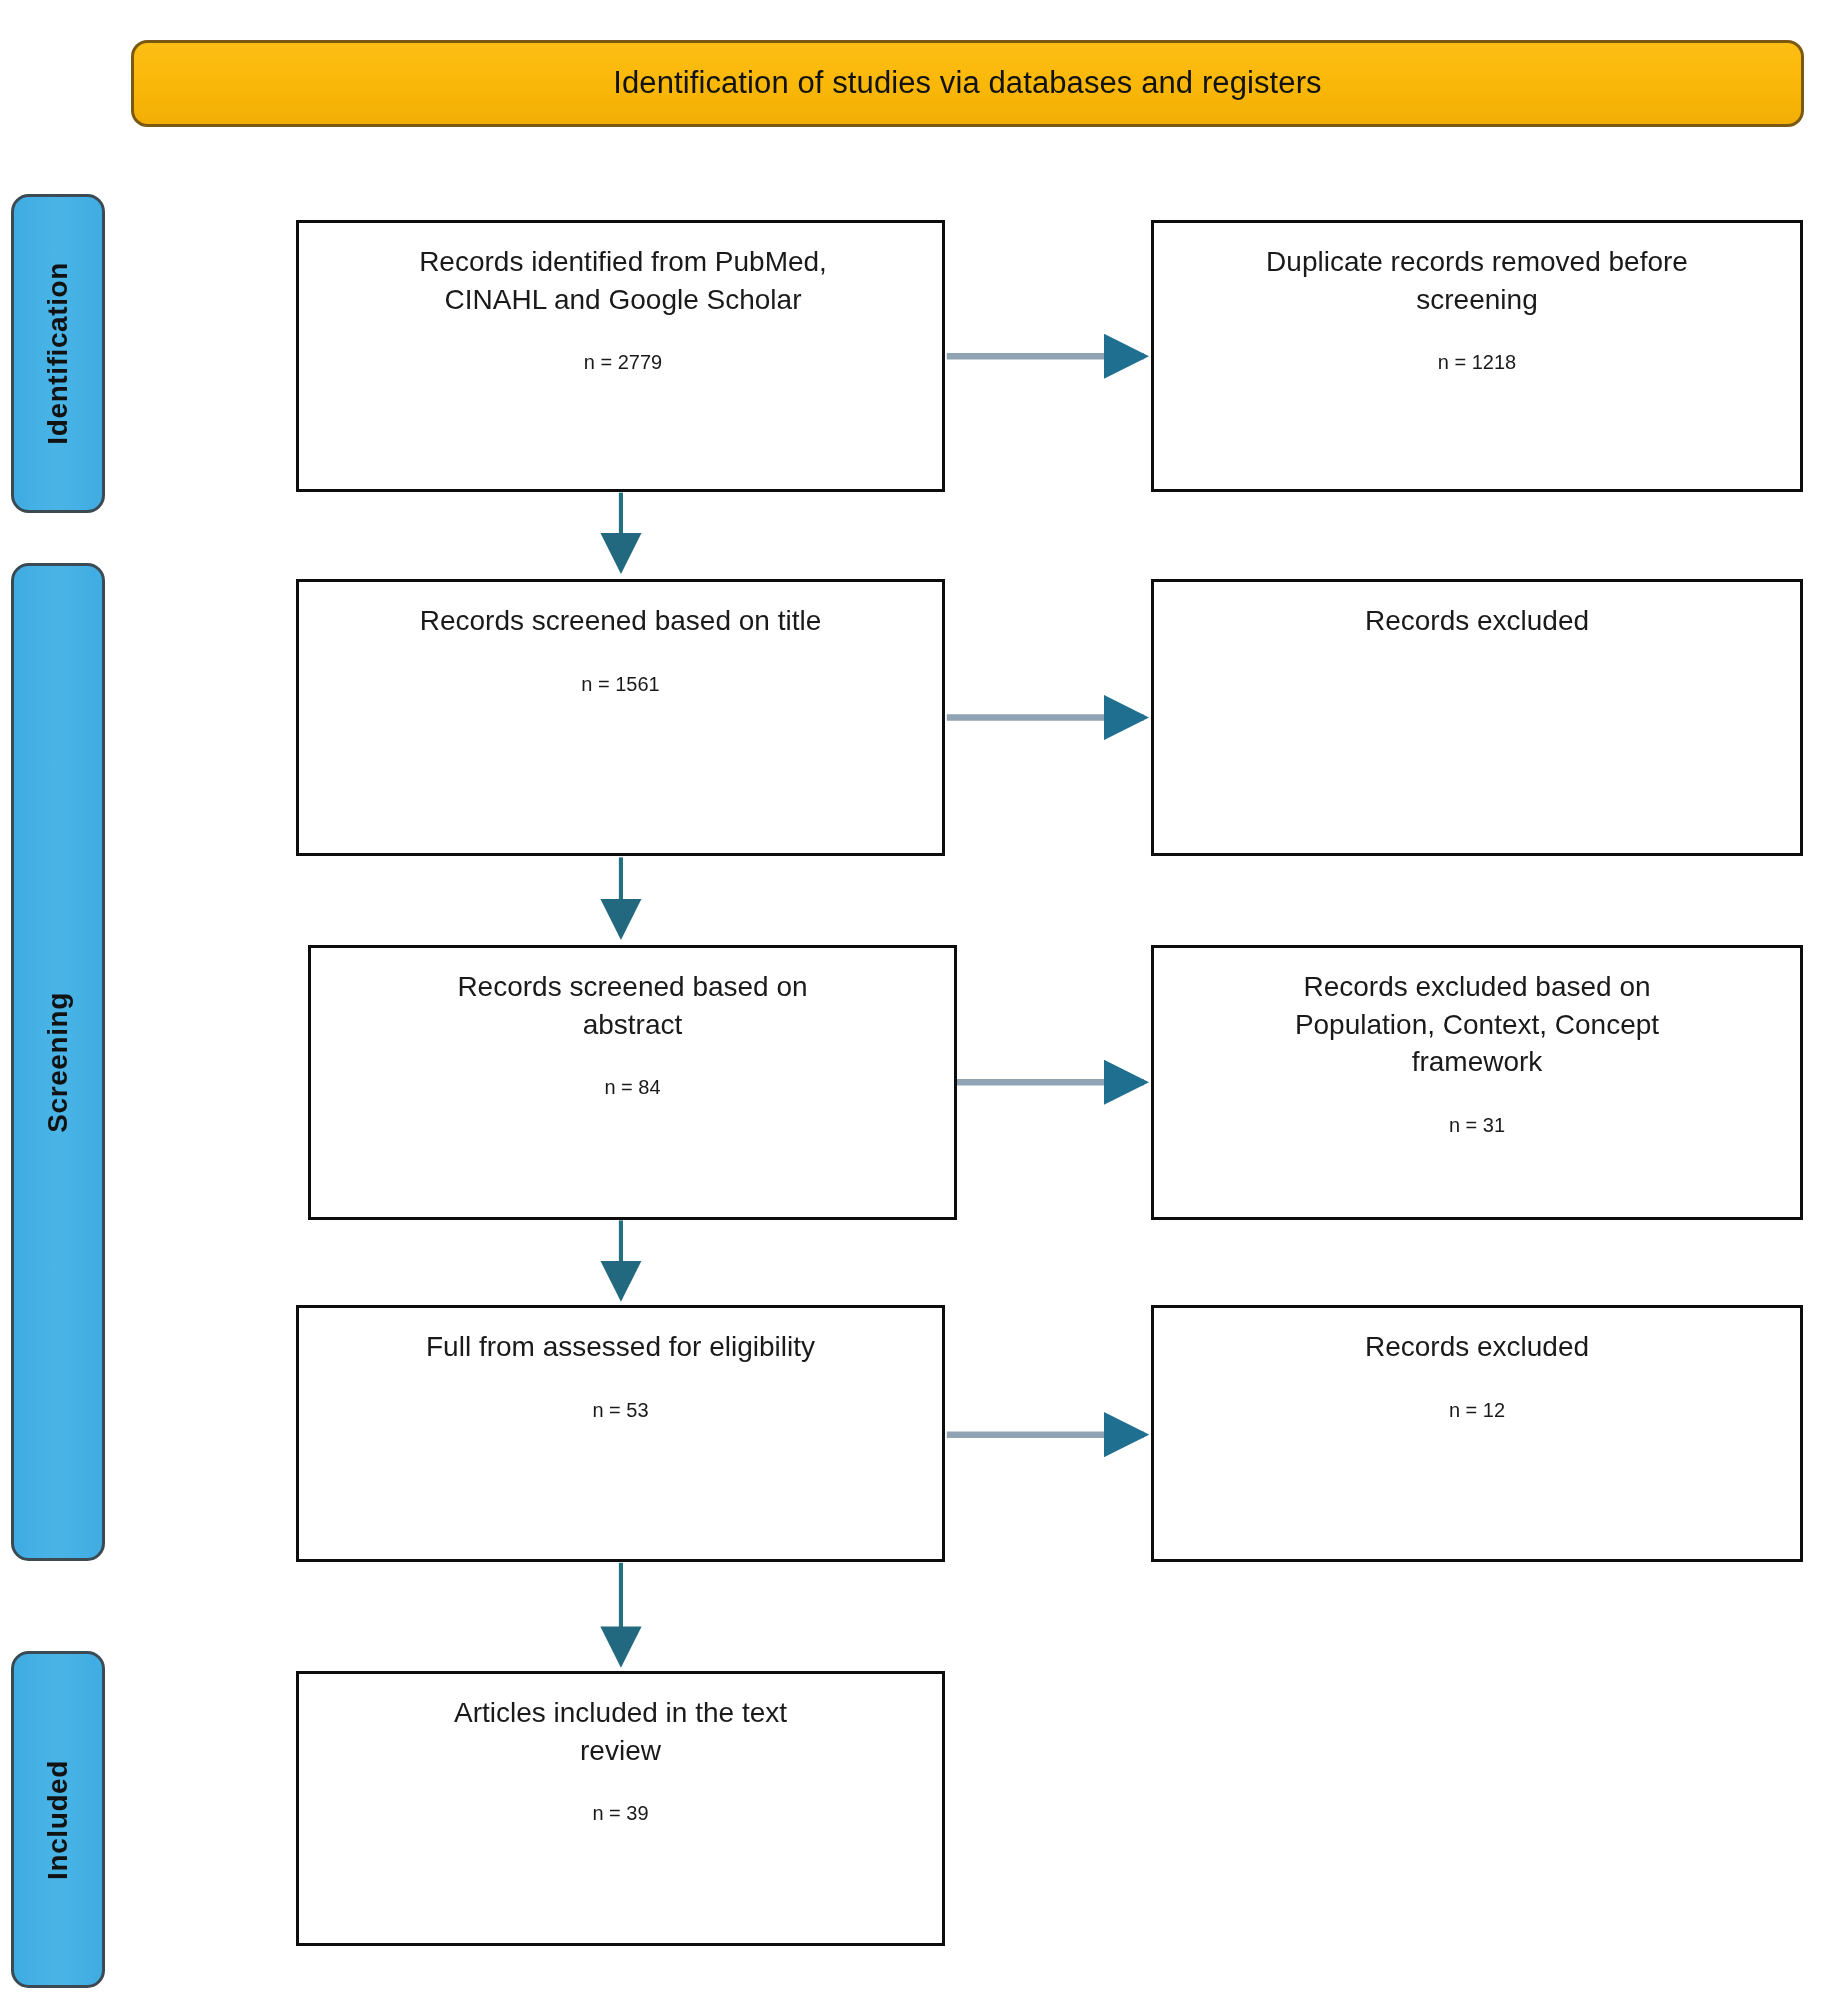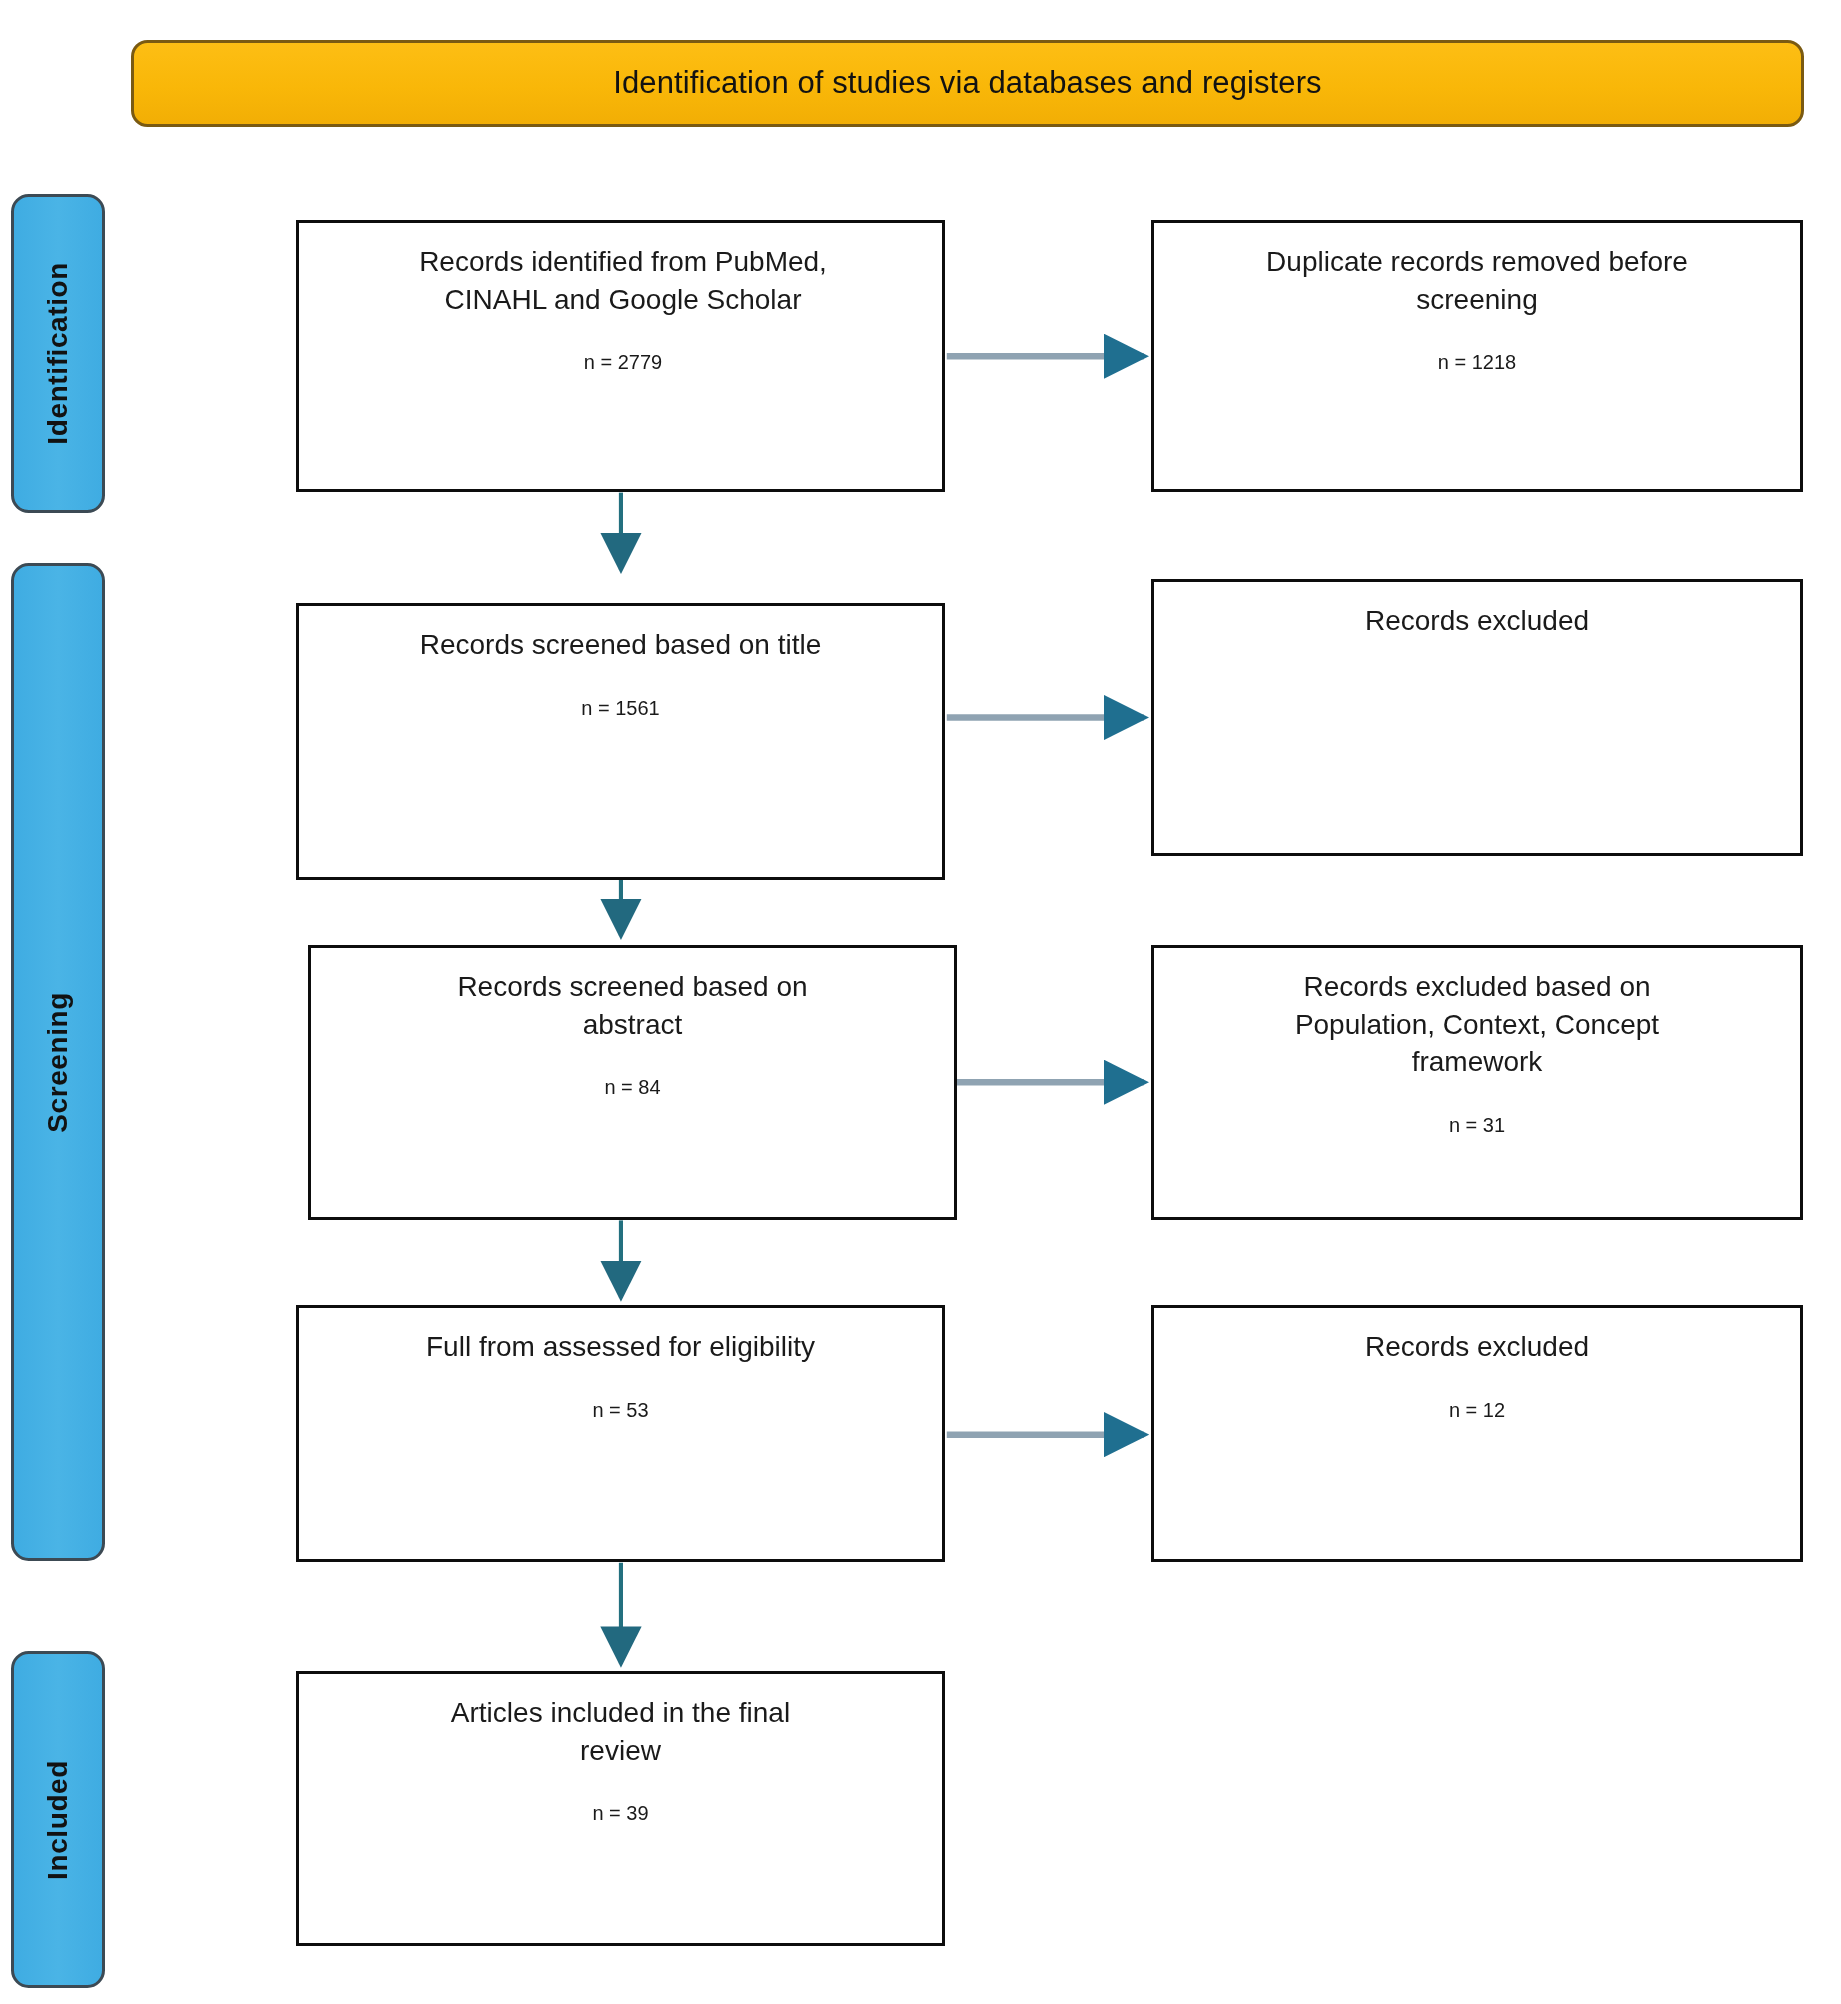--- a/index.html
+++ b/index.html
@@ -88,21 +88,21 @@
   }
   .box-count {
     font-size: 20px;
     line-height: 1.34;
     color: #1a1a1a;
     margin-top: 31px;
   }
 
   
   #box-identified   { left: 296px; top: 214px;  width: 649px; height: 272px; padding-left: 32px; }
-  #box-screen-title { left: 296px; top: 597px;  width: 649px; height: 277px; }
+  #box-screen-title { left: 296px; top: 573px;  width: 649px; height: 277px; }
   #box-screen-abs   { left: 308px; top: 939px; width: 649px; height: 275px; }
   #box-fulltext     { left: 296px; top: 1299px; width: 649px; height: 257px; }
   #box-included     { left: 296px; top: 1665px; width: 649px; height: 275px; }
 
   
   #box-duplicates   { left: 1151px; top: 214px;  width: 652px; height: 272px; }
   #box-excl-title   { left: 1151px; top: 573px;  width: 652px; height: 277px; }
   #box-excl-pcc     { left: 1151px; top: 939px; width: 652px; height: 275px; }
   #box-excl-full    { left: 1151px; top: 1299px; width: 652px; height: 257px; }
 
@@ -196,21 +196,21 @@
 abstract</div>
     <div class="box-count">n = 84</div>
   </div>
 
   <div class="flow-box" id="box-fulltext">
     <div class="box-title">Full from assessed for eligibility</div>
     <div class="box-count">n = 53</div>
   </div>
 
   <div class="flow-box" id="box-included">
-    <div class="box-title">Articles included in the final
+    <div class="box-title">Articles included in the text
 review</div>
     <div class="box-count">n = 39</div>
   </div>
 
   <div class="flow-box" id="box-duplicates">
     <div class="box-title">Duplicate records removed before
 screening</div>
     <div class="box-count">n = 1218</div>
   </div>
 

